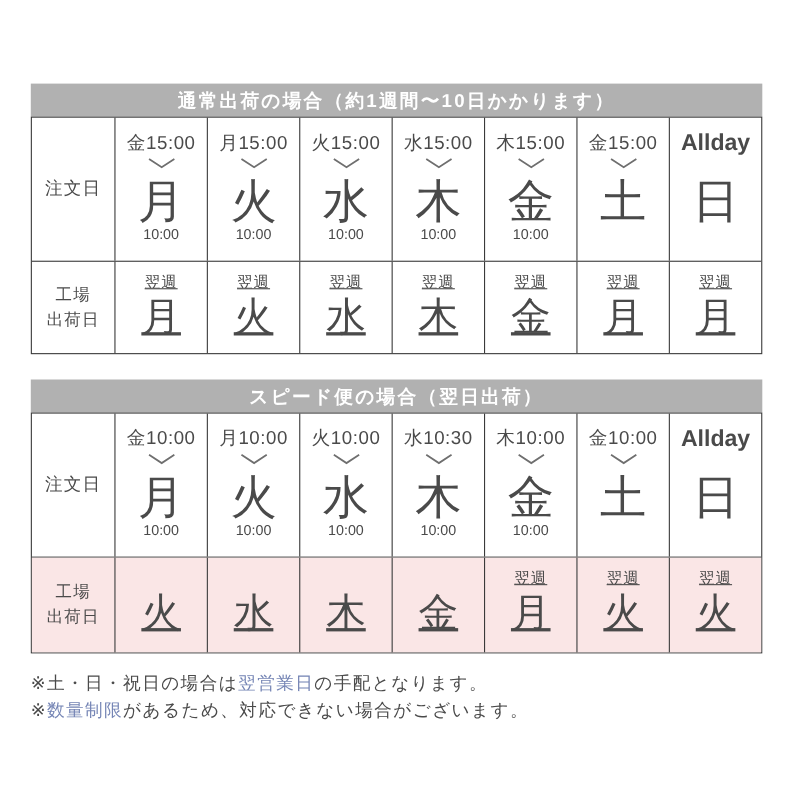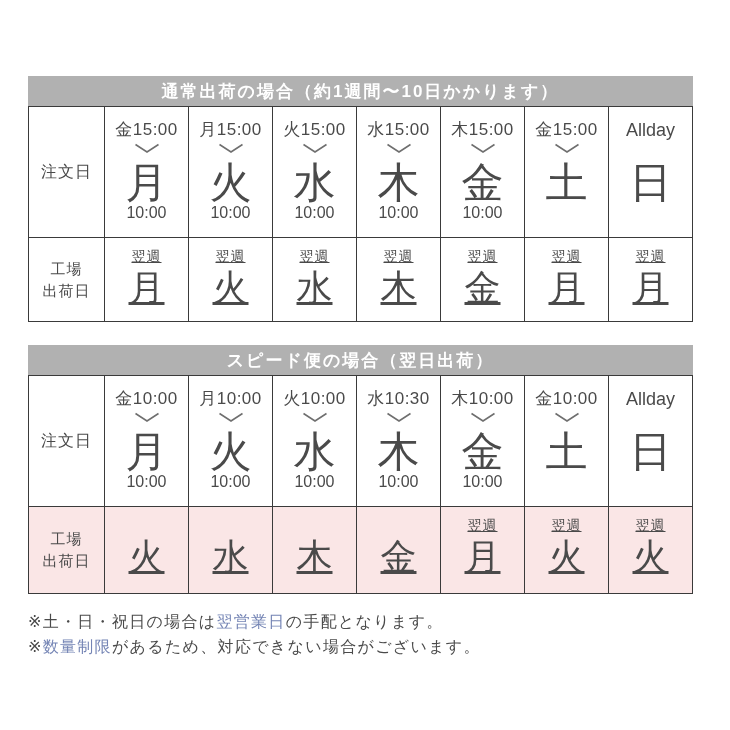--- a/index.html
+++ b/index.html
@@ -31,24 +31,24 @@
   .t2-r2{height:87px;}
   .tbl2{margin-top:23px;}
   .pink .cell{background:var(--pink-bg);}
 
   .label-cell{display:flex;align-items:center;justify-content:center;}
   .label-txt{font-size:16px;letter-spacing:1px;text-align:center;white-space:pre-line;line-height:1.45;}
   .label-sm{font-size:15px;}
 
   .order-cell{display:flex;flex-direction:column;align-items:center;padding-top:12px;}
   .cut{font-size:17px;height:22px;line-height:22px;letter-spacing:.5px;}
-  .c7 .cut{font-size:18px;font-weight:400;letter-spacing:0;}
+  .c7 .cut{font-size:21px;font-weight:700;letter-spacing:0;}
   .chev{height:12px;margin-top:2px;display:flex;align-items:flex-start;color:var(--chevron);}
   .day{font-size:42px;font-weight:300;line-height:50px;margin-top:3px;}
-  .sub{font-size:16px;height:20px;line-height:18px;margin-top:-4px;}
+  .sub{font-size:13px;height:20px;line-height:18px;margin-top:-4px;}
 
   .ship-cell{display:flex;flex-direction:column;align-items:center;padding-top:9px;text-decoration:underline;}
   .note{font-size:14px;height:19px;line-height:19px;letter-spacing:1px;}
   .day2{font-size:36px;font-weight:300;line-height:44px;}
 
   .footnotes{margin-top:15px;}
   .fn{font-size:16px;line-height:25px;letter-spacing:1.3px;}
   .fn .blue{color:var(--link-blue);}
 </style>
 </head>

